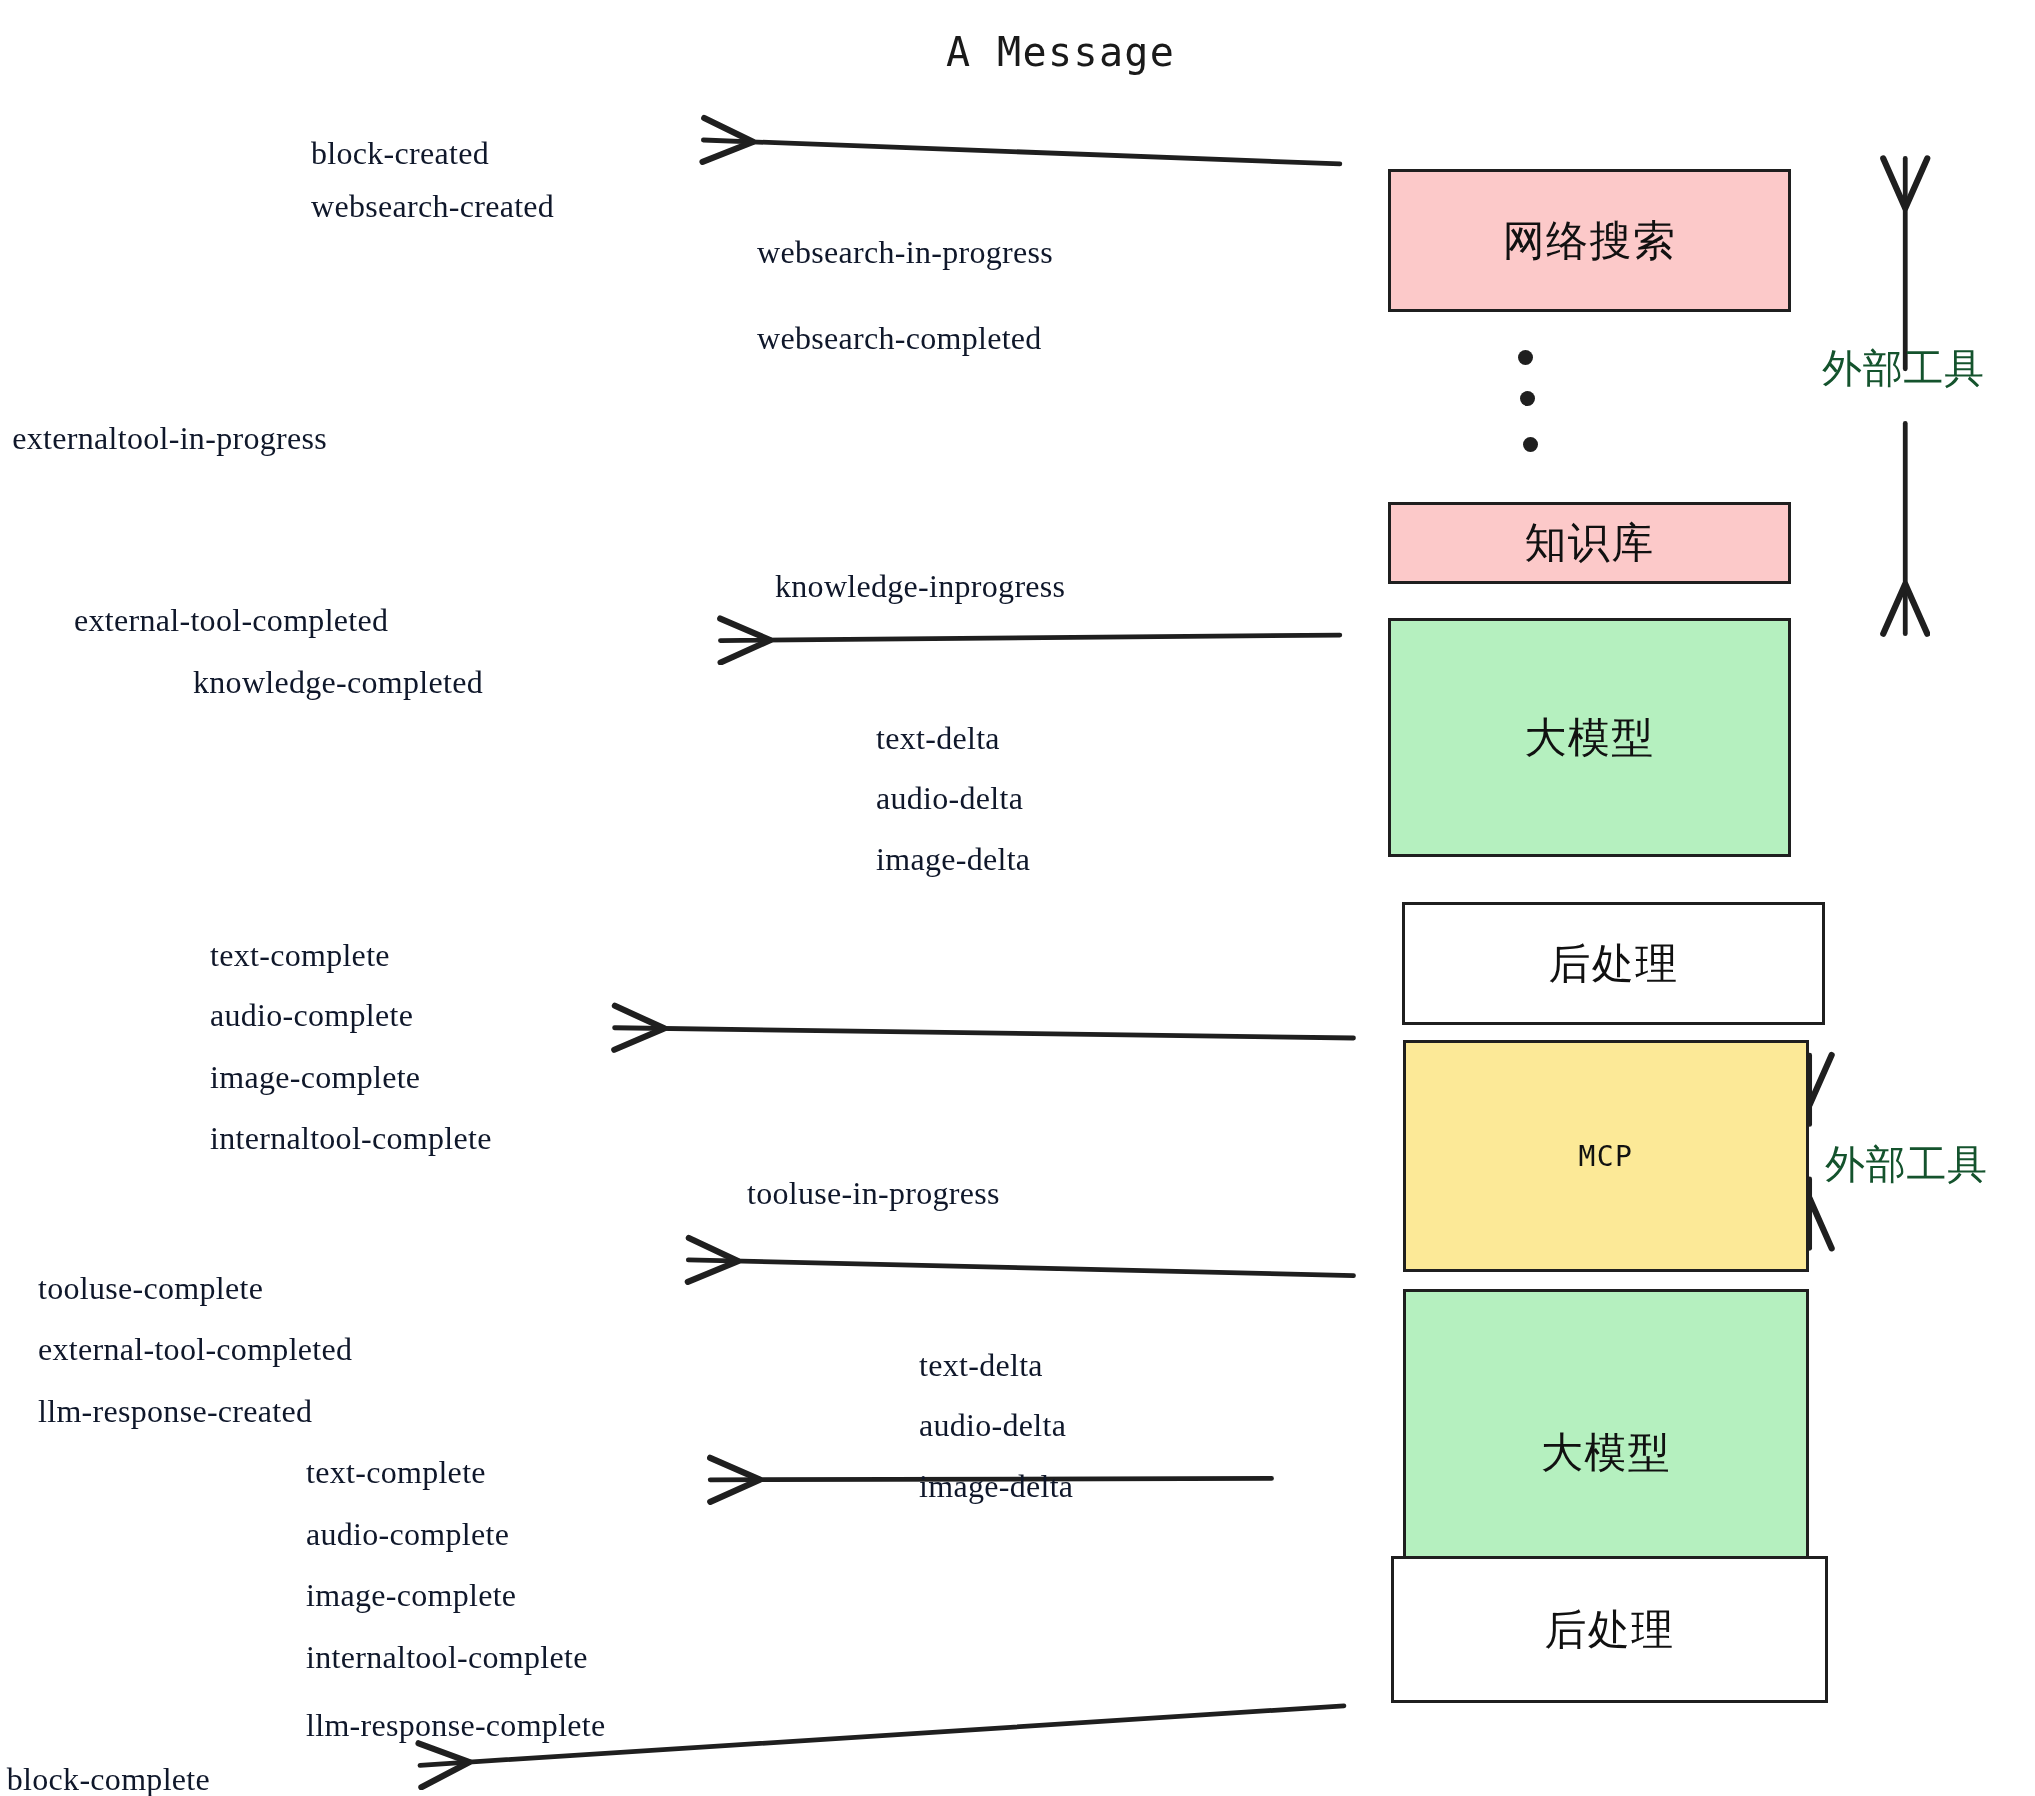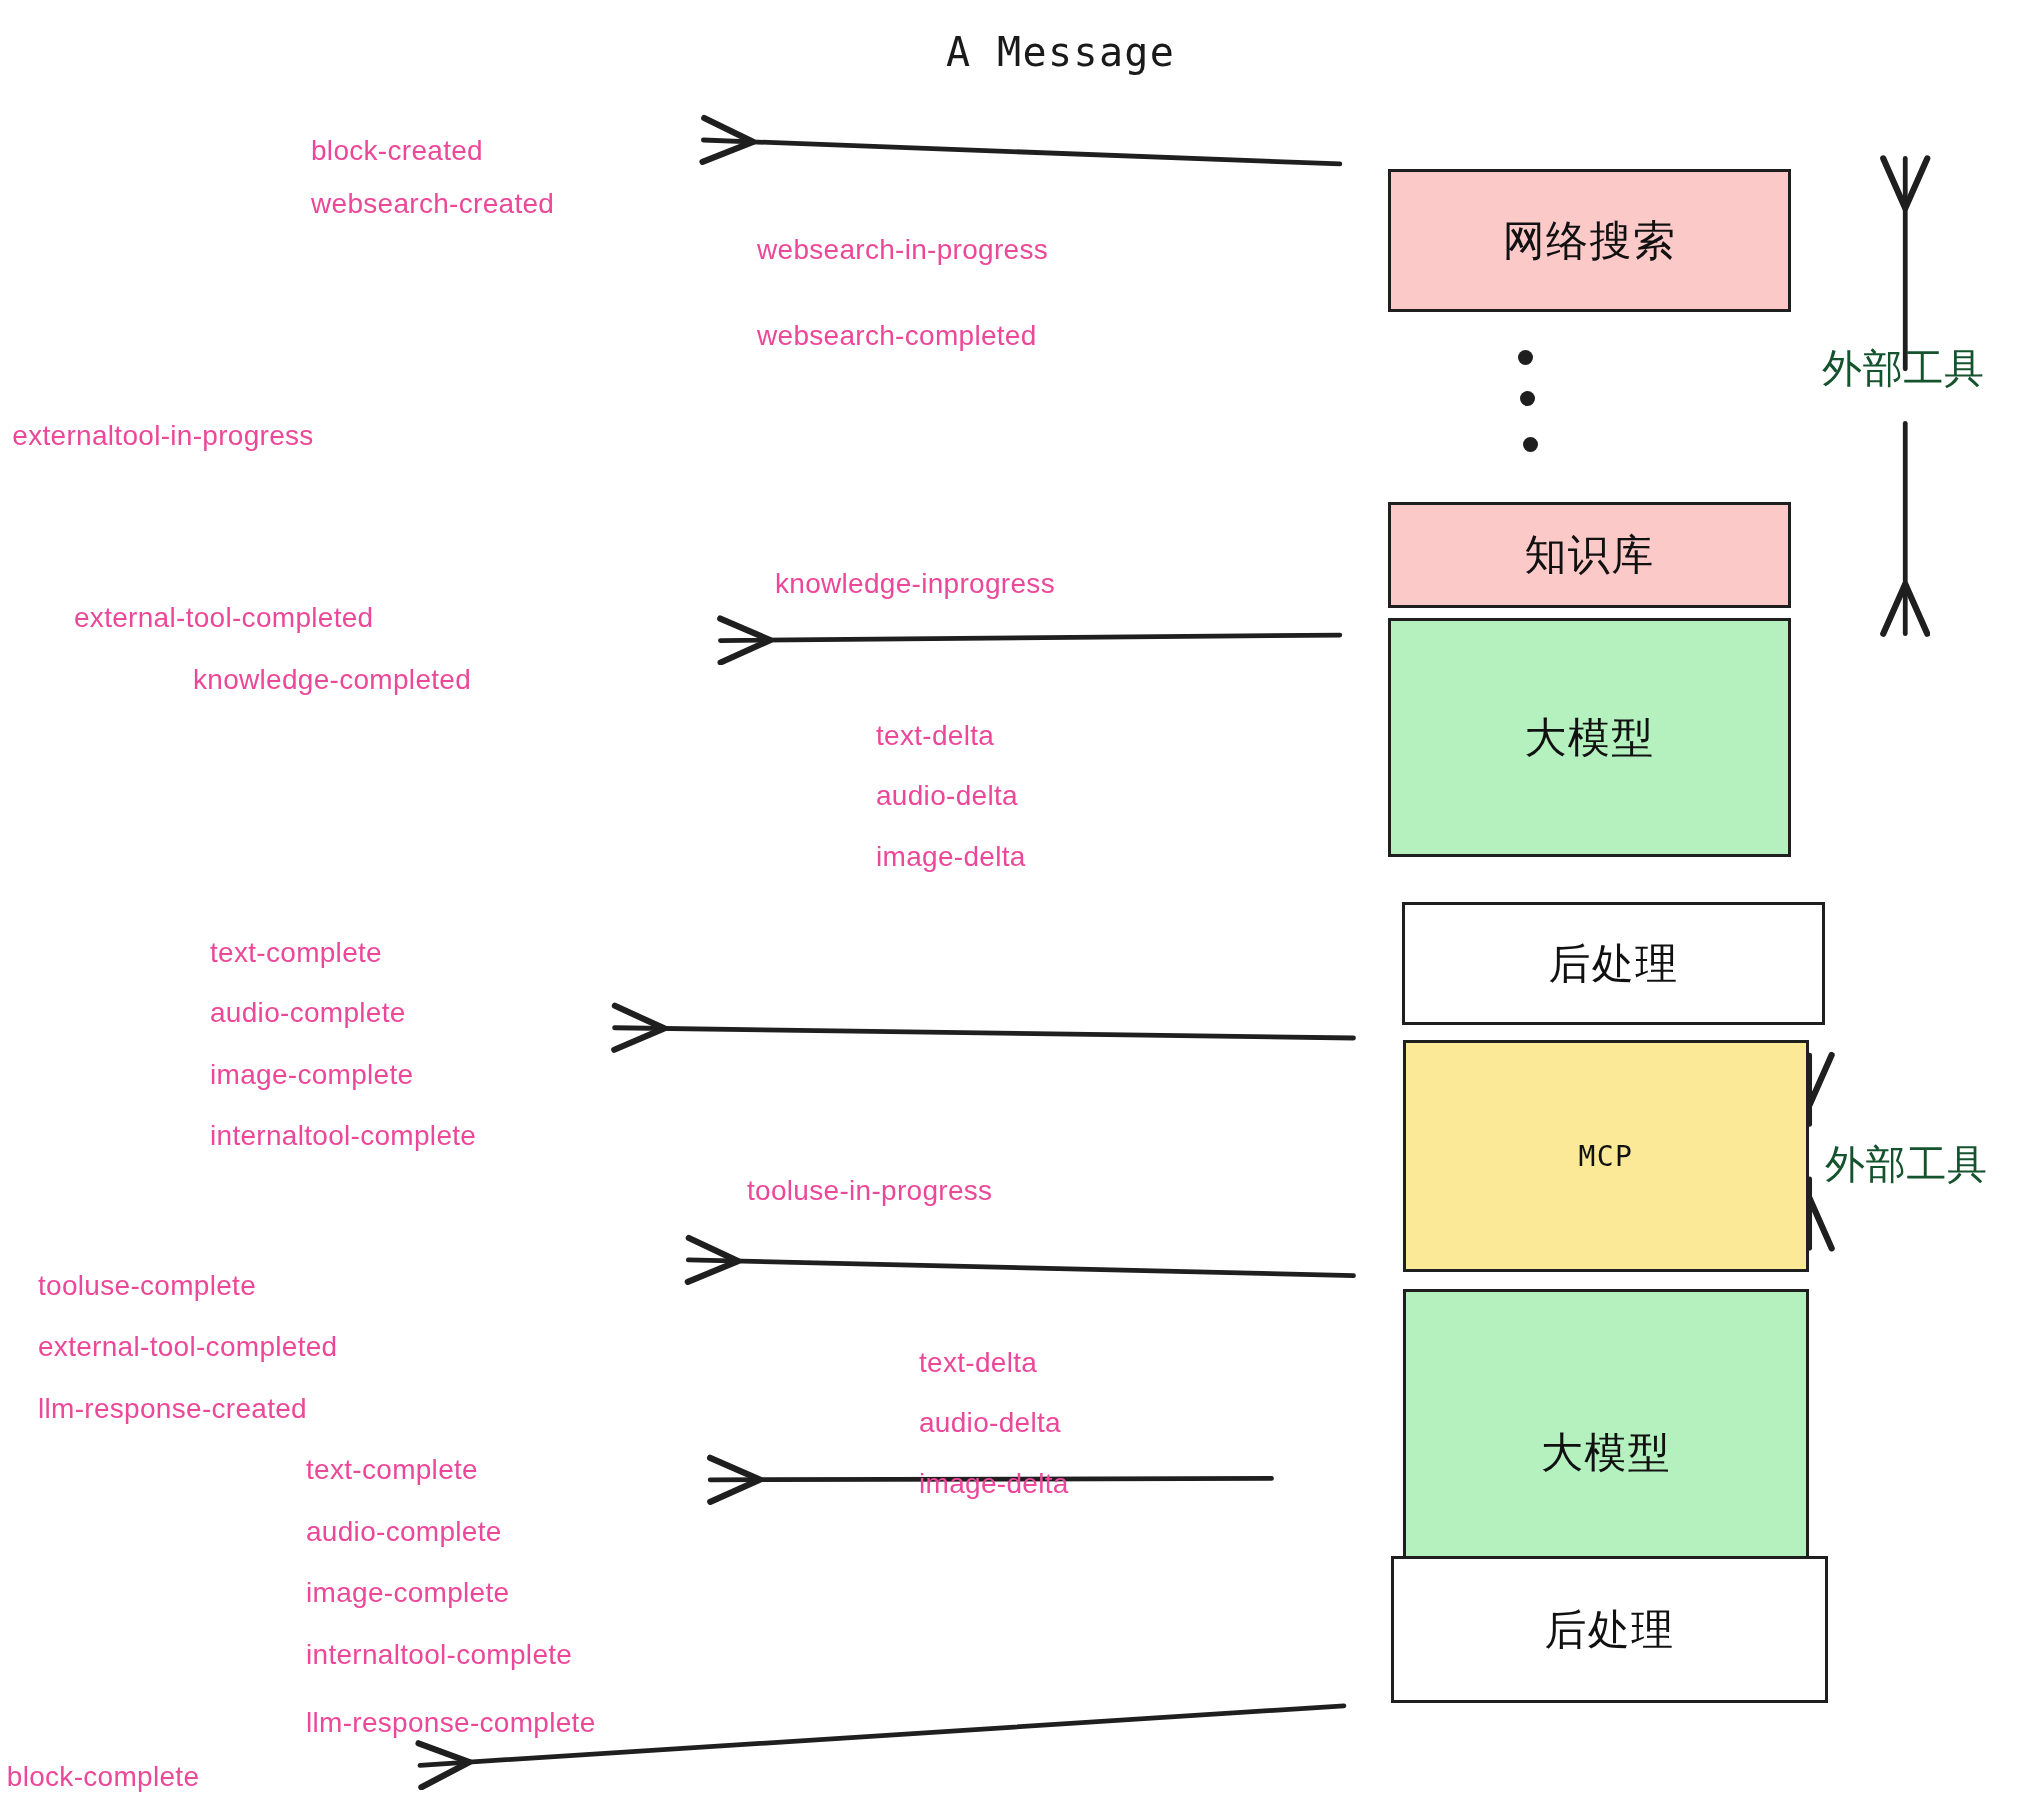--- a/index.html
+++ b/index.html
@@ -6,23 +6,23 @@
   #stage{
     position:relative;
     width:2035px;height:1796px;
     background:#ffffff;
     overflow:hidden;
     font-family:"DejaVu Sans Mono","Liberation Mono",monospace;
   }
   .ev{
     position:absolute;
     white-space:nowrap;
-    color:#ec4899;
-    font-family:Liberation Sans, sans-serif;
-    font-size:28px;
+    color:#0f172a;
+    font-family:Liberation Serif, serif;
+    font-size:32px;
     letter-spacing:0.3px;
     line-height:1;
   }
   .title{
     position:absolute;
     white-space:nowrap;
     color:#1a1a1a;
     font-family:"DejaVu Sans Mono","Liberation Mono",monospace;
     font-size:40px;
     letter-spacing:1.4px;
@@ -88,21 +88,21 @@
     <g id="scope-arrows" stroke="#1f1f1f" stroke-width="7" fill="none" stroke-linecap="round">
         <line x1="2790" y1="540" x2="2790" y2="232" marker-end="url(#ahu)"></line>
         <line x1="2790" y1="620" x2="2790" y2="928" marker-end="url(#ahu)"></line>
         <line x1="2650" y1="1646.5" x2="2650" y2="1545" marker-end="url(#ahu)"></line>
         <line x1="2650" y1="1726.5" x2="2650" y2="1828" marker-end="url(#ahu)"></line>
       </g>
   </svg>
 
   <div id="boxes-layer">
       <div class="box" style="left: 1344px; top: 169px; width: 403px; height: 143px; background: rgb(252, 201, 201);">网络搜索</div>
-      <div class="box" style="left: 1344px; top: 502px; width: 403px; height: 106px; background: rgb(252, 201, 201);">知识库</div>
+      <div class="box" style="left: 1344px; top: 502px; width: 403px; height: 82px; background: rgb(252, 201, 201);">知识库</div>
       <div class="box" style="left: 1344px; top: 618px; width: 403px; height: 239px; background: rgb(181, 240, 191);">大模型</div>
       <div class="box" style="left: 1358px; top: 902px; width: 423px; height: 123px; background: rgb(255, 255, 255);">后处理</div>
       <div class="box mono" style="left: 1359px; top: 1040px; width: 406px; height: 232px; background: rgb(252, 233, 151);">MCP</div>
       <div class="box" style="left: 1359px; top: 1289px; width: 406px; height: 328px; background: rgb(181, 240, 191);">大模型</div>
       <div class="box" style="left: 1347px; top: 1556px; width: 437px; height: 147px; background: rgb(255, 255, 255);">后处理</div>
     </div>
   <div id="events-layer">
       <div class="ev" style="left: 311px; top: 137px;">block-created</div>
       <div class="ev" style="left: 311px; top: 190px;">websearch-created</div>
       <div class="ev" style="left: 757px; top: 236px;">websearch-in-progress</div>

